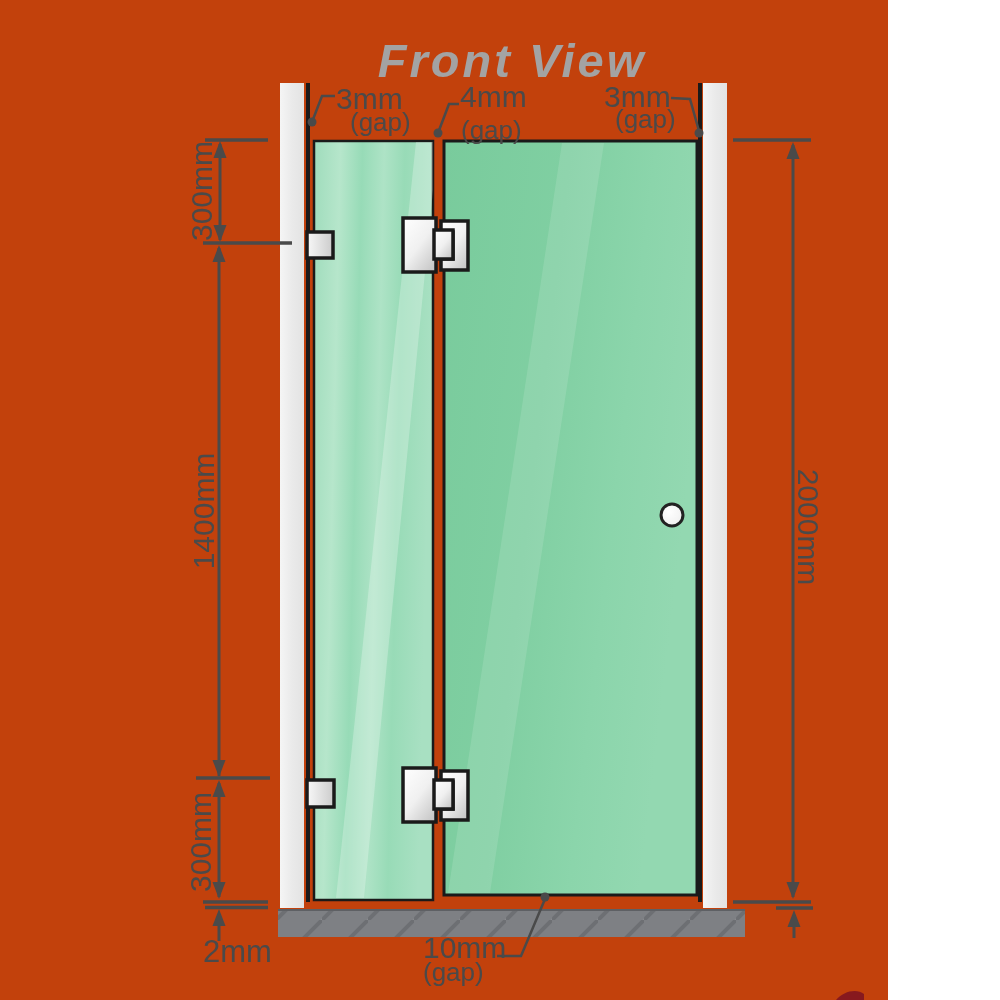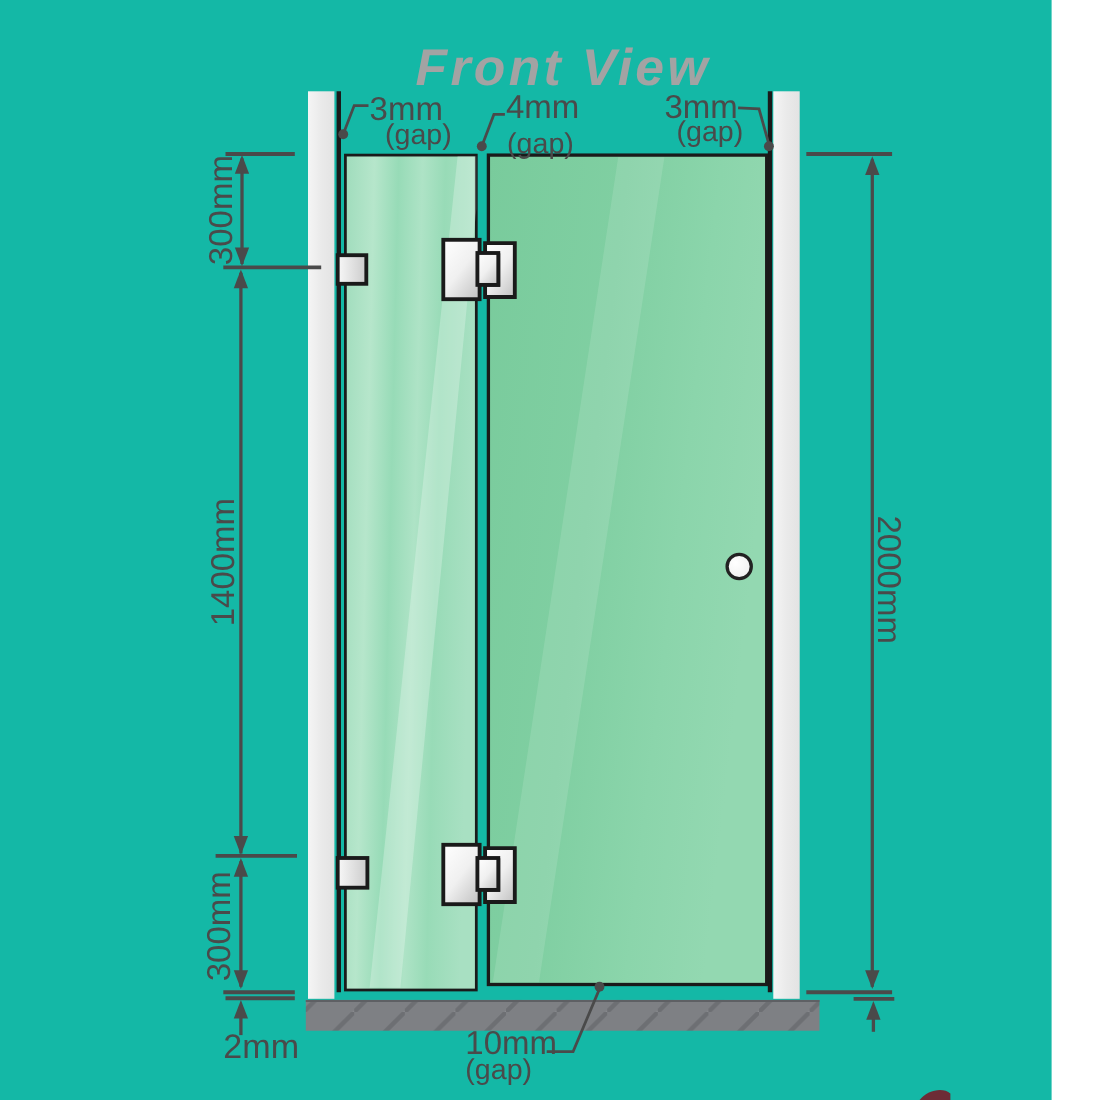--- a/index.html
+++ b/index.html
@@ -1,16 +1,16 @@
 <!DOCTYPE html>
 <html style="--title-color: #a3a3a3; --dimension-color: #4a4a4a; --glass-fixed-color: #a5dfc0; --glass-door-color: #7dcda0; --wall-channel-color: #ebebeb; --floor-color: #7e8084; --outline-color: #1a1a1a; --hardware-color: #f2f2f2; --watermark-color: #7c1322;"><head>
 <meta charset="utf-8">
 <style>
   html,body{margin:0;padding:0;background:#ffffff;}
-  .stage{position:relative;width:956px;height:1000px;background:#14b8a6;overflow:hidden;}
+  .stage{position:relative;width:888px;height:1000px;background:#c2410c;overflow:hidden;}
   svg{display:block;}
   text{font-family:"Liberation Sans", sans-serif;fill:var(--dimension-color,#4a4a4a);}
   .title-text{fill:var(--title-color,#a3a3a3);font-size:47px;font-weight:bold;font-style:italic;letter-spacing:3px;}
   .lbl{font-size:30px;}
   .lbl-sm{font-size:26px;}
   .lbl-rot{font-size:30px;}
   .lbl-big{font-size:31px;}
   .tick{stroke:var(--dimension-color,#4a4a4a);stroke-width:3.5;}
   .dline{stroke:var(--dimension-color,#4a4a4a);stroke-width:3;}
   .arrow{fill:var(--dimension-color,#4a4a4a);}

